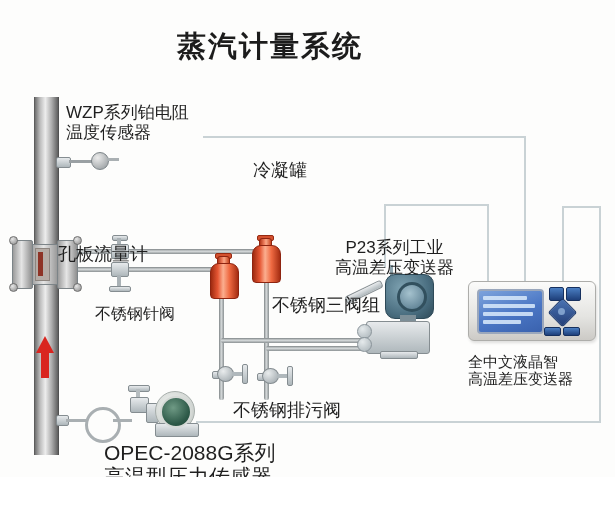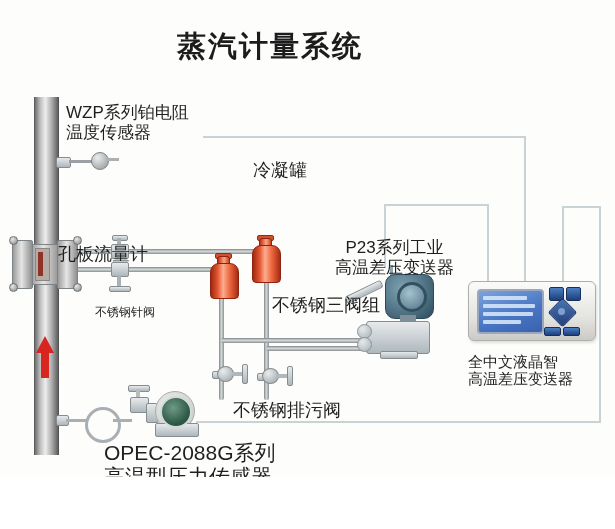--- a/index.html
+++ b/index.html
@@ -153,21 +153,21 @@
   <div class="abs" style="left:558px;top:308px;width:7px;height:7px;border-radius:50%;background:#7fa0cc;z-index:6;"></div>
   <div class="navbtn" style="left:544px;top:327px;width:15px;height:7px;"></div>
   <div class="navbtn" style="left:563px;top:327px;width:15px;height:7px;"></div>
 
   <div class="lbl" style="left:66px;top:103px;font-size:17px;">
     <div>WZP系列铂电阻</div>
     <div>温度传感器</div>
   </div>
   <div class="lbl" style="left:58px;top:209px;font-size:18px;margin-top:35px;">孔板流量计</div>
   <div class="lbl" style="left:253px;top:160px;font-size:18px;">冷凝罐</div>
-  <div class="lbl" style="left:95px;top:306px;font-size:12px;">不锈钢针阀</div>
+  <div class="lbl" style="left:95px;top:306px;font-size:16px;font-family:Liberation Mono, monospace;">不锈钢针阀</div>
   <div class="lbl" style="left:272px;top:295px;font-size:18px;">不锈钢三阀组</div>
   <div class="lbl" style="left:335px;top:238px;font-size:17px;text-align:center;">
     <div>P23系列工业</div>
     <div>高温差压变送器</div>
   </div>
   <div class="lbl" style="left:233px;top:400px;font-size:18px;">不锈钢排污阀</div>
   <div class="lbl" style="left:104px;top:441px;font-size:21px;">
     <div>OPEC-2088G系列</div>
     <div>高温型压力传感器</div>
   </div>

